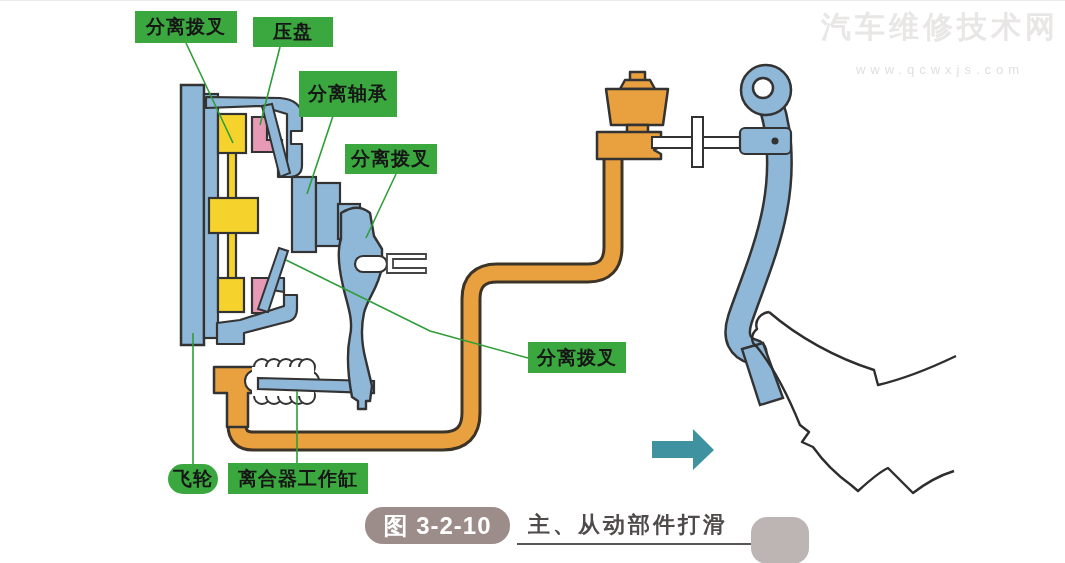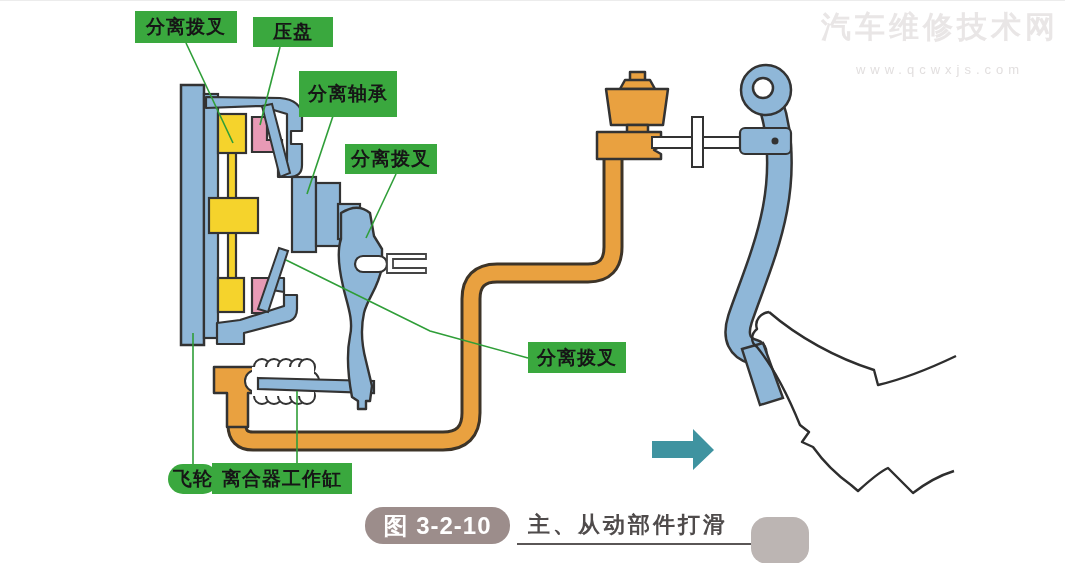--- a/index.html
+++ b/index.html
@@ -139,21 +139,21 @@
       <line x1="297" y1="462" x2="297" y2="390"></line>
     </g>
   </svg>
 
   <div class="part-label" style="left:135px;top:10px;width:102px;height:32px;">分离拨叉</div>
   <div class="part-label" style="left:253px;top:16px;width:80px;height:30px;">压盘</div>
   <div class="part-label" style="left:299px;top:70px;width:98px;height:46px;">分离轴承</div>
   <div class="part-label" style="left:345px;top:143px;width:92px;height:30px;">分离拨叉</div>
   <div class="part-label" style="left:528px;top:341px;width:98px;height:31px;">分离拨叉</div>
   <div class="part-label" style="left:168px;top:463px;width:50px;height:30px;border-radius:15px;">飞轮</div>
-  <div class="part-label" style="left:212px;top:462px;width:140px;height:31px;">离合器工作缸</div>
+  <div class="part-label" style="left:228px;top:462px;width:140px;height:31px;">离合器工作缸</div>
 
   <div class="watermark">
     <div class="wm-title">汽车维修技术网</div>
     <div class="wm-url">www.qcwxjs.com</div>
   </div>
 
   <div class="caption-badge">图 3-2-10</div>
   <div class="caption-title">主、从动部件打滑</div>
   <div class="caption-underline"></div>
 

